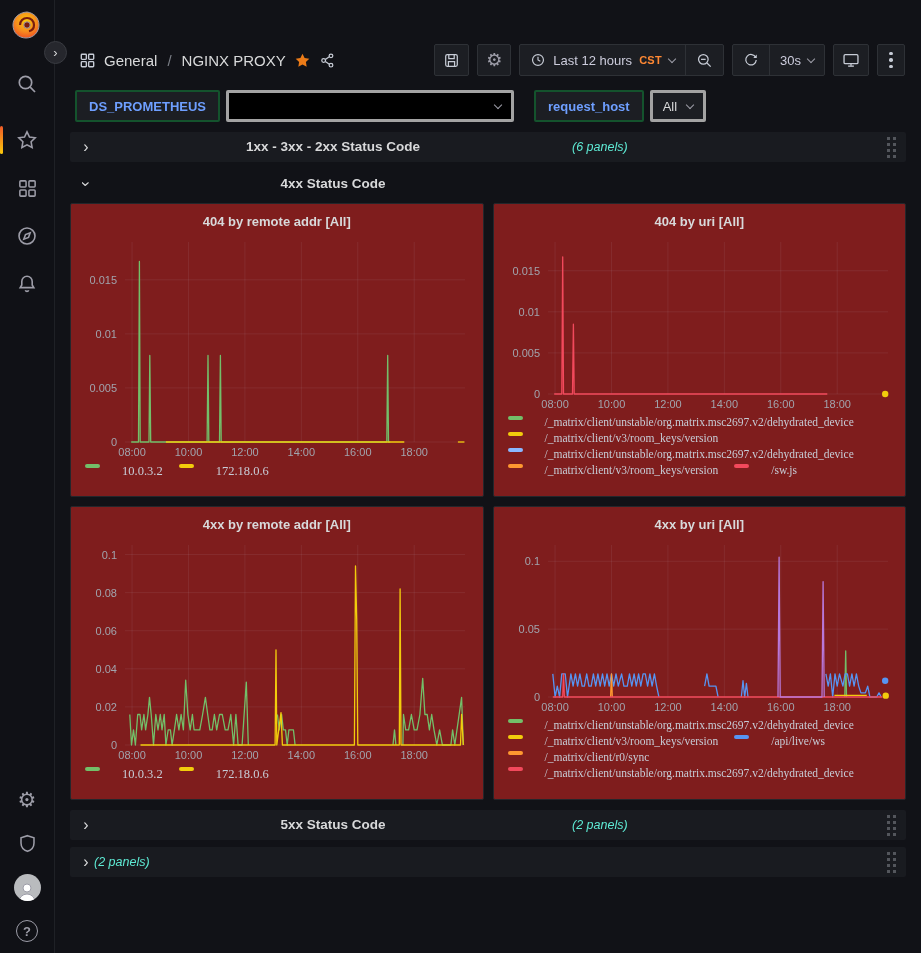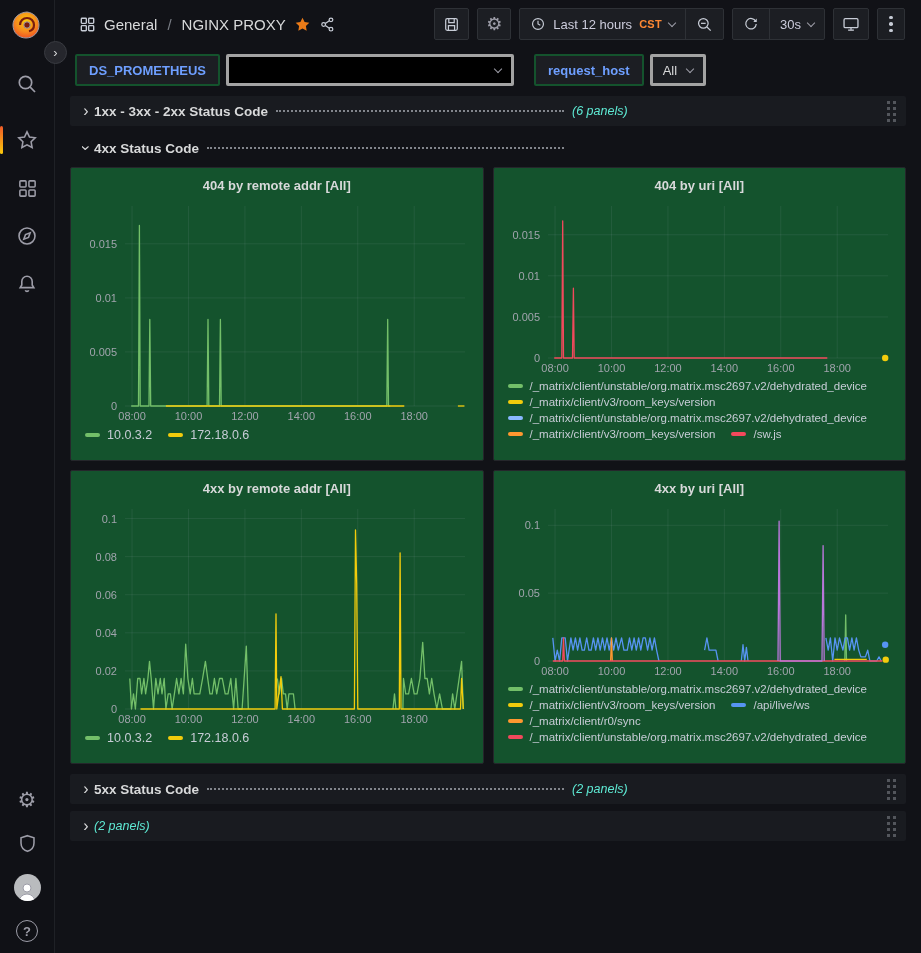--- a/index.html
+++ b/index.html
@@ -22,21 +22,21 @@
   .help-circ { width:22px; height:22px; border-radius:50%; border:1.7px solid #9d9da8;
     display:flex; align-items:center; justify-content:center; font-size:13px; font-weight:bold; color:#9d9da8; }
   .gear-glyph { font-size:21px; line-height:1; color:#9d9da8; }
   .expand-btn { position:absolute; left:44px; top:41px; width:23px; height:23px; border-radius:50%;
     background:#26272d; border:1px solid #393b41; color:#d8d9da; z-index:9; display:flex;
     align-items:center; justify-content:center; font-size:13px; padding-bottom:1px; cursor:pointer; }
 
   
   .main { flex:1; display:flex; flex-direction:column; min-width:0; }
 
-  .topnav { height:48px; display:flex; align-items:center; padding:0 16px 0 24px; gap:8px; flex-shrink:0; }
+  .topnav { height:48px; display:flex; align-items:center; padding:0 16px 0 24px; gap:8px; flex-shrink:0;margin-top:36px; }
   .crumb { display:flex; align-items:center; gap:8px; font-size:15px; color:#d8d9da; }
   .crumb .sep { color:#7b7f87; padding:0 2px; }
   .tn-spacer { flex:1; }
   .tn-btn { height:32px; min-width:34px; padding:0 8px; background:#1c1e23; border:1px solid #2e3136;
     border-radius:2px; display:flex; align-items:center; justify-content:center; gap:7px;
     color:#c7ccd6; font-size:13px; cursor:pointer; }
   .tn-group { display:flex; height:32px; border:1px solid #2e3136; border-radius:2px; background:#1c1e23; }
   .tn-group .seg { display:flex; align-items:center; gap:7px; padding:0 10px; cursor:pointer; font-size:13px; }
   .tn-group .seg + .seg { border-left:1px solid #2e3136; }
   .tz { color:#ff8833; font-weight:bold; font-size:11px; letter-spacing:.3px; }
@@ -54,39 +54,39 @@
   .ds-value { width:288px; margin-right:14px; }
   .all-value { background:#1c1e23; gap:10px; }
 
   
   .dash { flex:1; padding:4px 15px 0 15px; overflow:hidden; }
   .row-header { height:30px; display:flex; align-items:center; padding:0 6px 0 8px; margin-bottom:7px;
     border-radius:2px; cursor:pointer; }
   .row-header.collapsed { background:#191b20; }
   .rh-chev { color:#d8d9da; font-size:16px; width:16px; text-align:center; line-height:1; }
   .rh-chev.down { transform:rotate(90deg); }
-  .rh-left { display:flex; align-items:center; width:478px; min-width:0; }
+  .rh-left { display:flex; align-items:center; width:478px; min-width:0;flex-direction:column; }
   .rh-title { font-size:13.5px; font-weight:bold; color:#d8d9da; white-space:nowrap; }
   .rh-dots { flex:1; border-bottom:2px dotted #82858c; margin:0 8px; height:45%; }
   .rh-count { font-size:12.5px; font-style:italic; color:#5eead4; white-space:nowrap; }
   .rh-spacer { flex:1; }
   .rh-drag { width:14px; display:flex; cursor:grab; }
 
   .grid2 { display:grid; grid-template-columns:1fr 1fr; gap:9px; margin:3px 0 10px 0; }
-  .panel { height:294px; background:#14532d; border:1px solid #25262b; border-radius:2px;
+  .panel { height:294px; background:#7f1d1d; border:1px solid #25262b; border-radius:2px;
     display:flex; flex-direction:column; padding:4px 8px 8px; min-width:0; }
   .panel-title { height:26px; display:flex; align-items:center; justify-content:center;
     font-size:13px; font-weight:600; color:#d8d9da; cursor:pointer; }
   .plot { flex:1; min-height:0; }
   svg text { font-family:"Liberation Sans", sans-serif; font-size:11px; fill:#a1a4ad; }
   .legend { display:flex; flex-wrap:wrap; align-content:flex-start; column-gap:16px; row-gap:4px;
     padding:4px 6px 0; overflow:hidden; }
   .legend.inline { height:28px; font-size:12.5px; }
   .legend.wrap { height:76px; font-size:11.5px; }
-  .li { display:flex; align-items:center; gap:7px; color:#c7ccd6; cursor:pointer; white-space:nowrap; }
+  .li { display:flex; align-items:flex-start; gap:22px; color:#c7ccd6; cursor:pointer; white-space:nowrap;font-family:Liberation Serif, serif; }
   .li i { width:15px; height:4px; border-radius:2px; flex-shrink:0; }
 </style>
 </head>
 <body>
 
 <div class="app">
 
   <aside class="sidebar">
     <div class="sb-item sb-logo">
       <svg width="30" height="30" viewBox="0 0 30 30">

